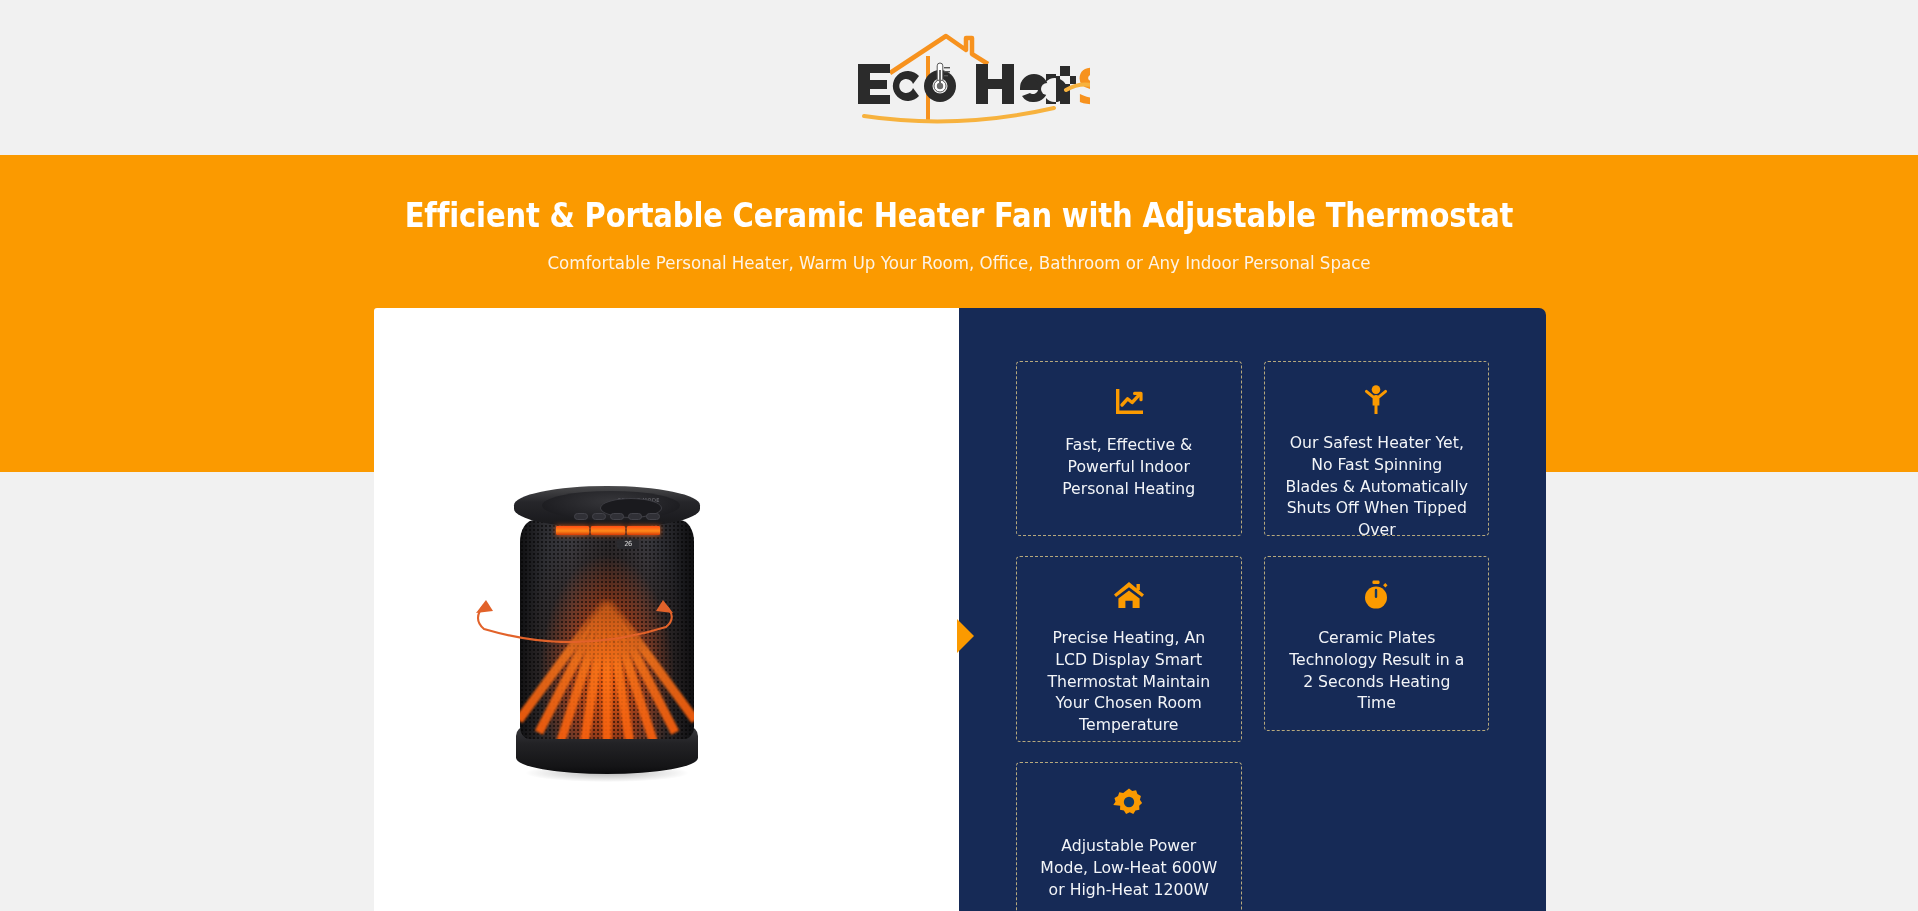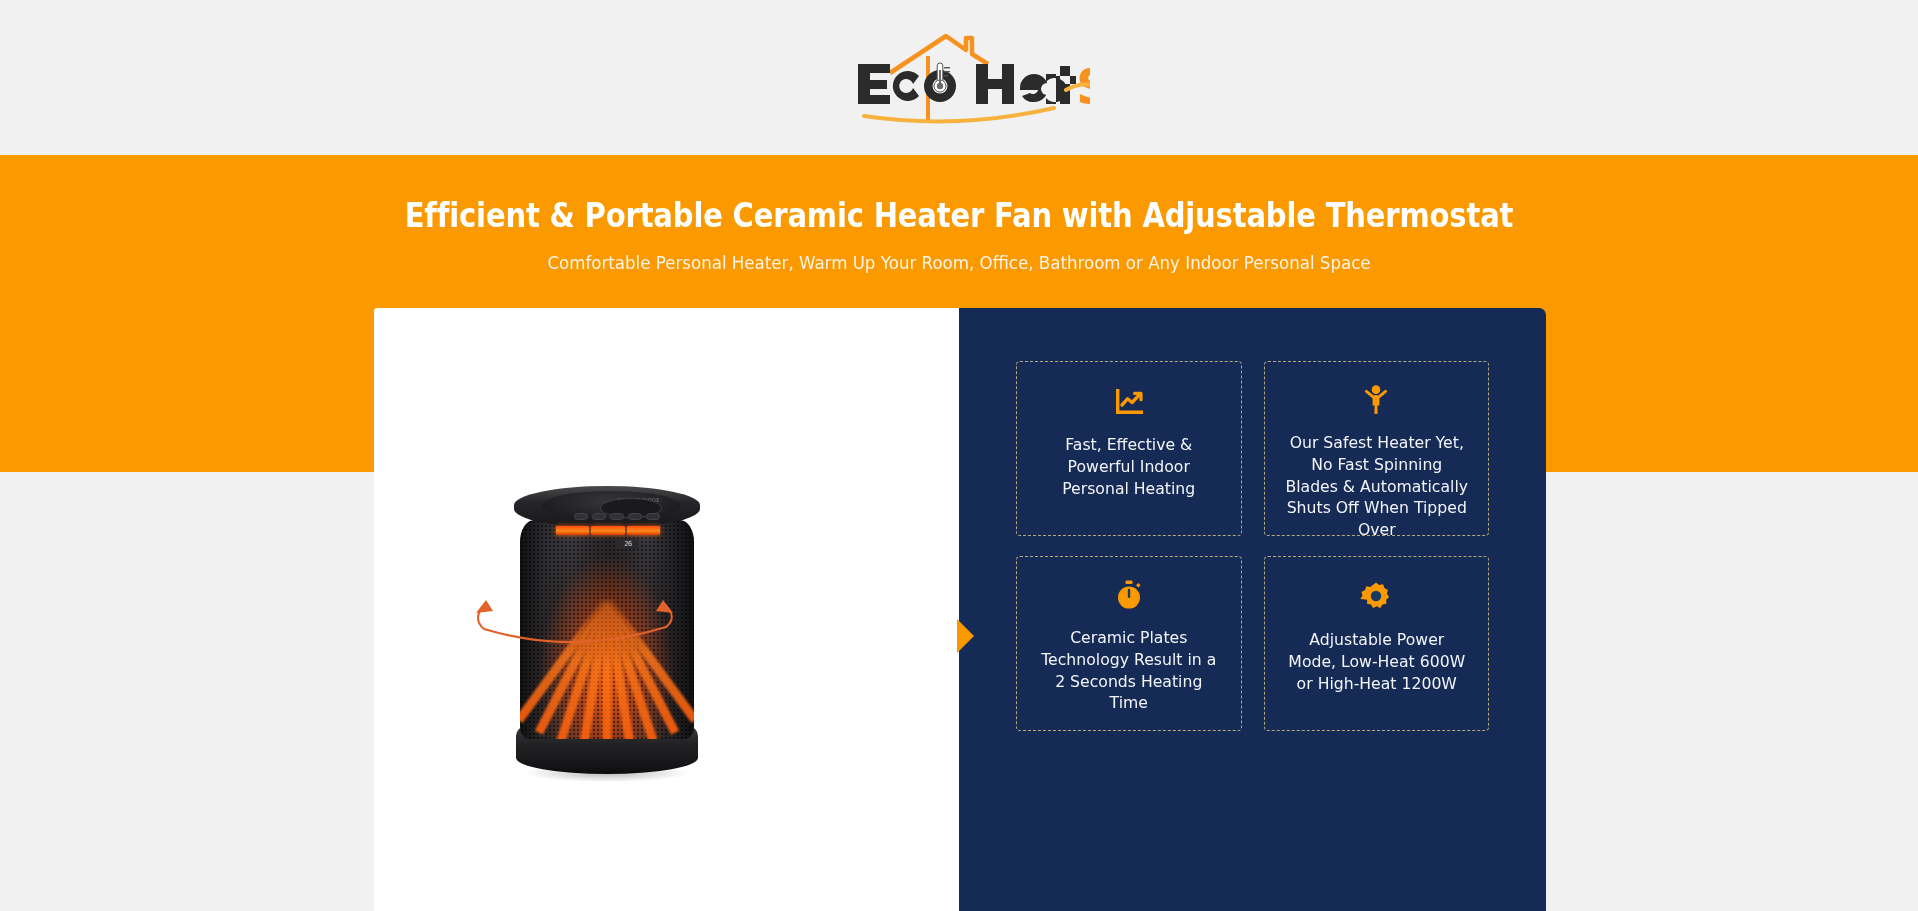--- a/index.html
+++ b/index.html
@@ -358,20 +358,30 @@
           <svg width="32" height="32" viewBox="0 0 32 32">
               <circle cx="16" cy="5.6" r="4.3" fill="#fb9a00"></circle>
               <path d="M16 11c-2.2 0-3.4 1.3-3.4 3.3v7.1h1.9V30h3v-8.6h1.9v-7.1C19.4 12.3 18.2 11 16 11z" fill="#fb9a00"></path>
               <path d="M13.1 12.8L6.4 7.3" stroke="#fb9a00" stroke-width="2.9" stroke-linecap="round"></path>
               <path d="M18.9 12.8l6.7-5.5" stroke="#fb9a00" stroke-width="2.9" stroke-linecap="round"></path>
             </svg>
         </span>
         <span class="feature-text">Our Safest Heater Yet, No Fast Spinning Blades &amp; Automatically Shuts Off When Tipped Over</span>
       </div>
 
+      <div class="feature-card fc-r2">
+        <span class="feature-icon">
+          <svg width="32" height="32" viewBox="0 0 32 32">
+              <path d="M16 3L1 15.4l2 2.6L16 8.2l13 9.8 2-2.6z" fill="#fb9a00"></path>
+              <path d="M16 11.4L5.4 19.6V29h7v-7.3h7.2V29h7v-9.4z" fill="#fb9a00"></path>
+              <rect x="23.5" y="5" width="3.4" height="6" fill="#fb9a00"></rect>
+            </svg>
+        </span>
+        <span class="feature-text">Precise Heating, An LCD Display Smart Thermostat Maintain Your Chosen Room Temperature</span>
+      </div>
 
 
       <div class="feature-card fc-r3">
         <span class="feature-icon">
           <svg width="32" height="32" viewBox="0 0 32 32">
               <rect x="12.4" y="1.6" width="7.2" height="3.4" rx="1.3" fill="#fb9a00"></rect>
               <path d="M25.4 8.4l2.1-2.1-2.2-2.2-2.2 2.2z" fill="#fb9a00"></path>
               <circle cx="16" cy="18.6" r="11" fill="#fb9a00"></circle>
               <rect x="14.8" y="9.8" width="2.4" height="9.2" rx="1.2" fill="#163a63"></rect>
             </svg>

